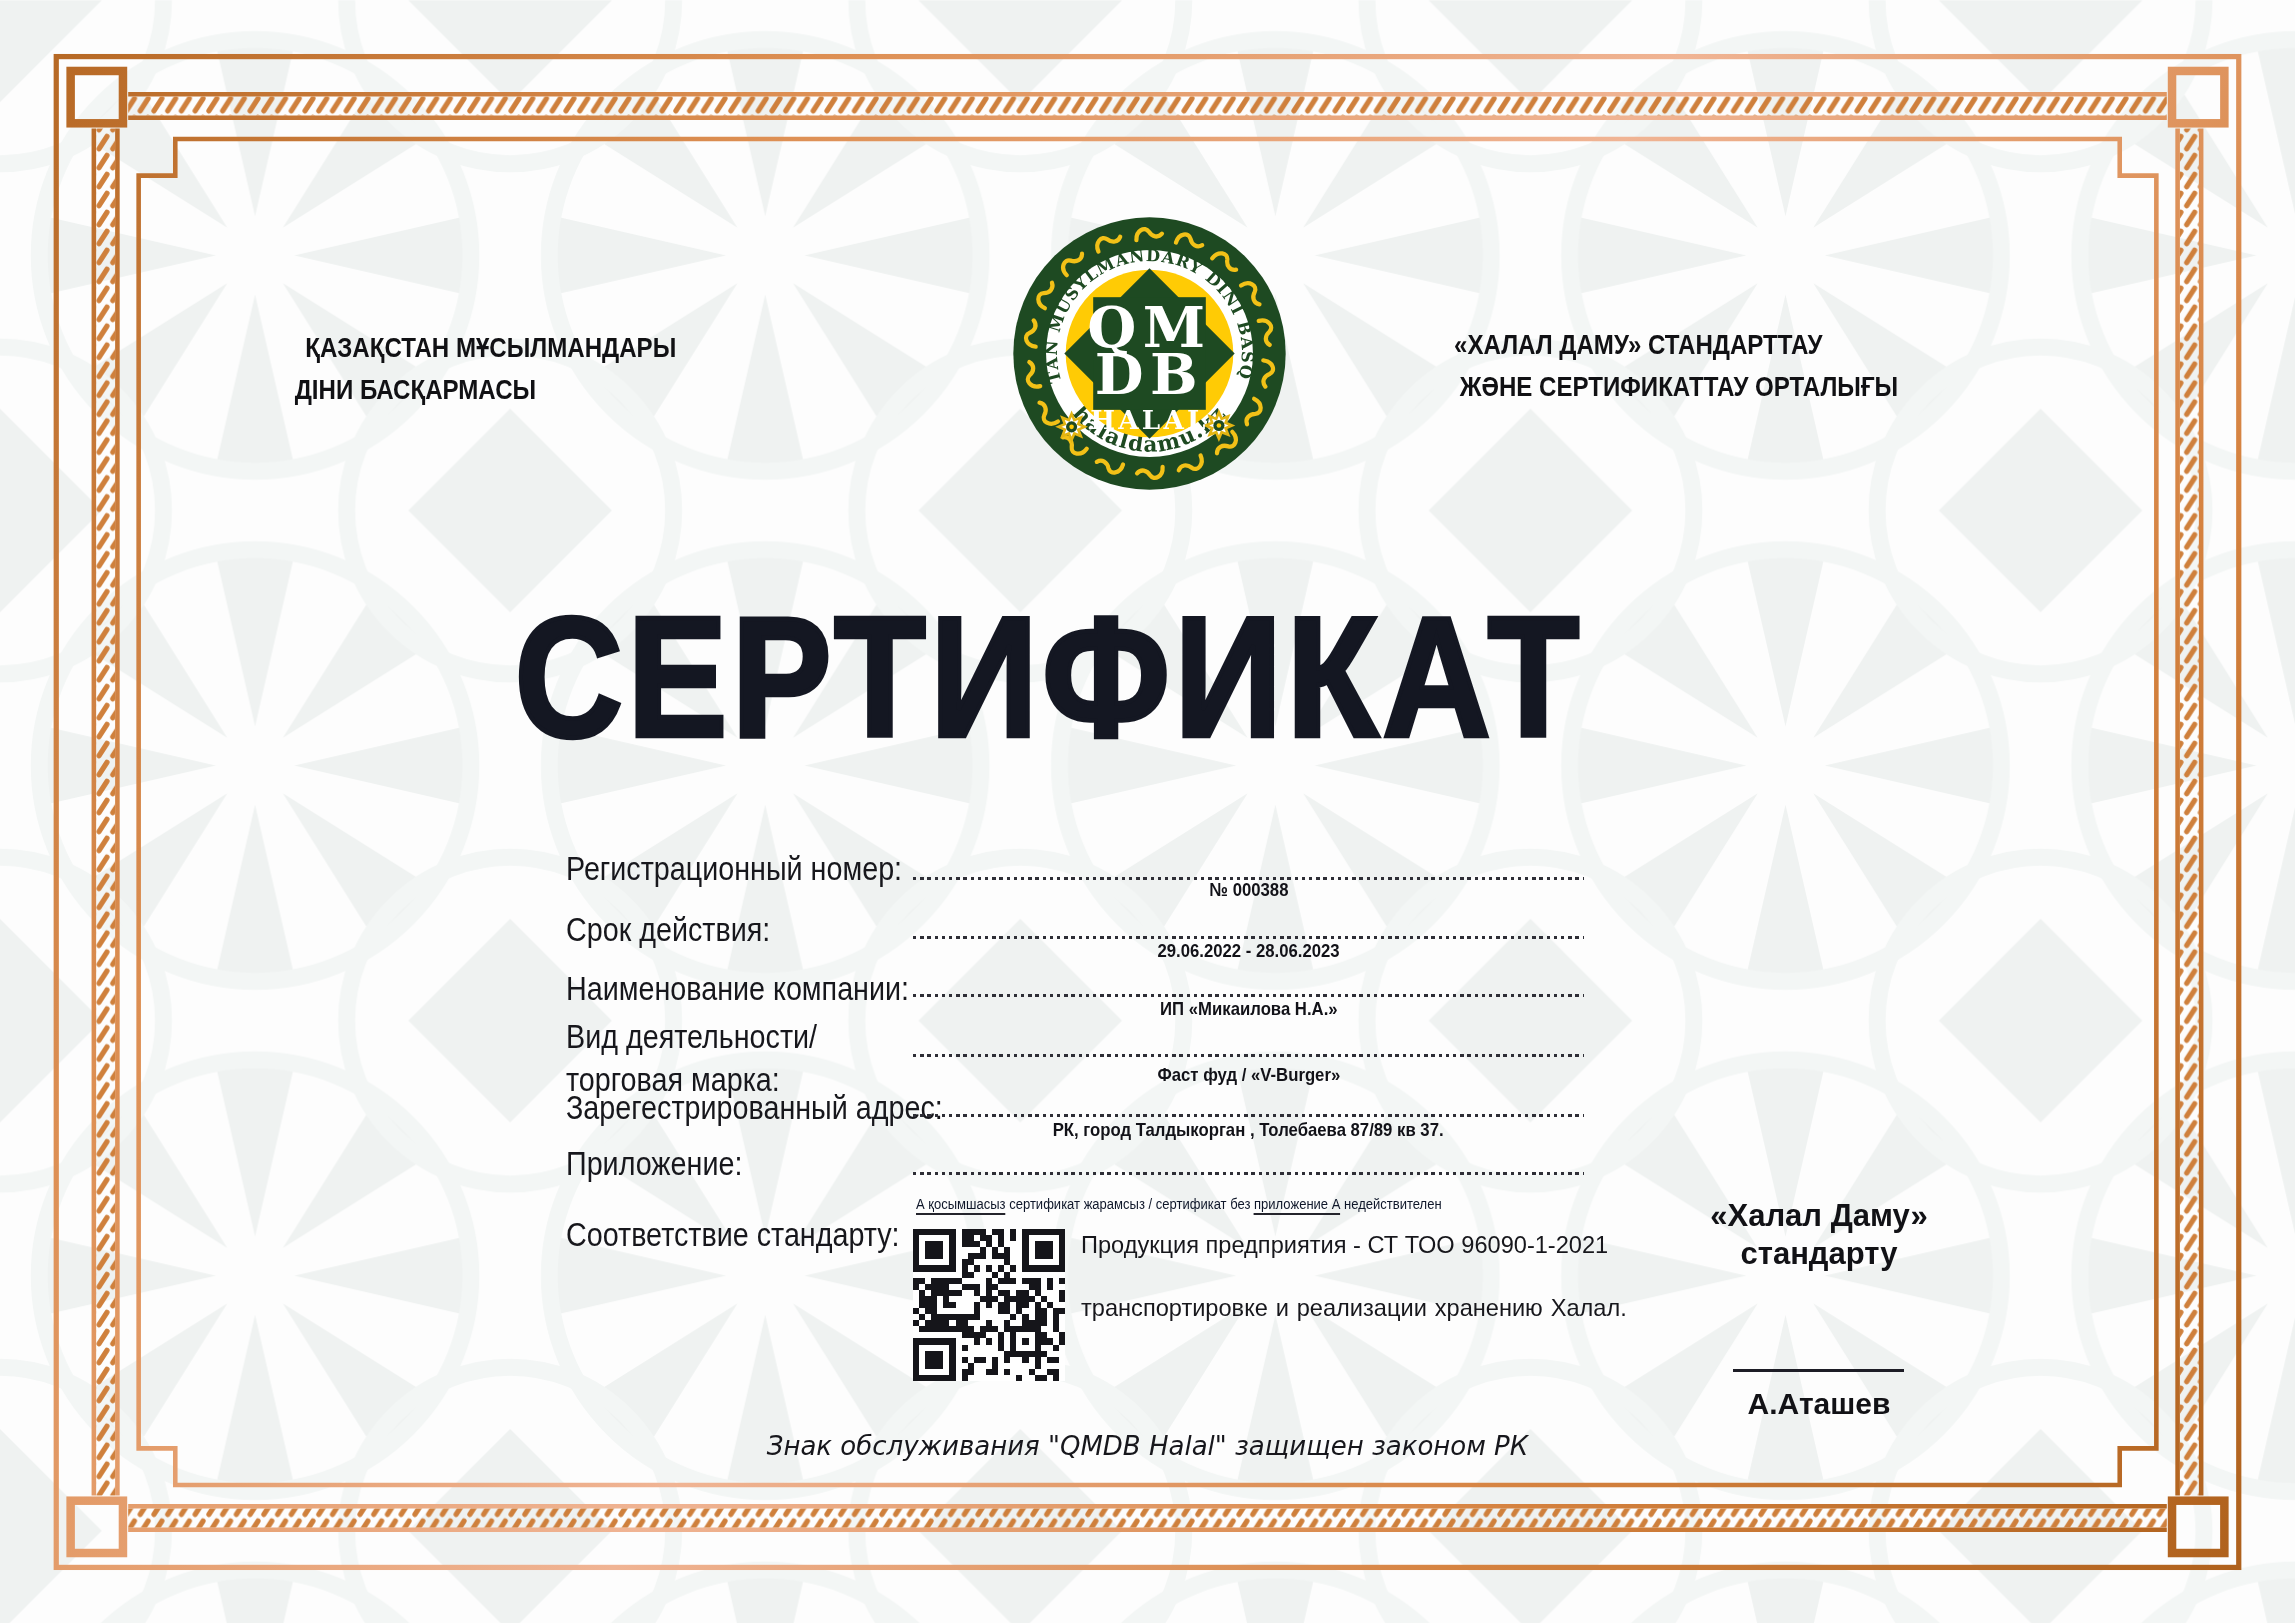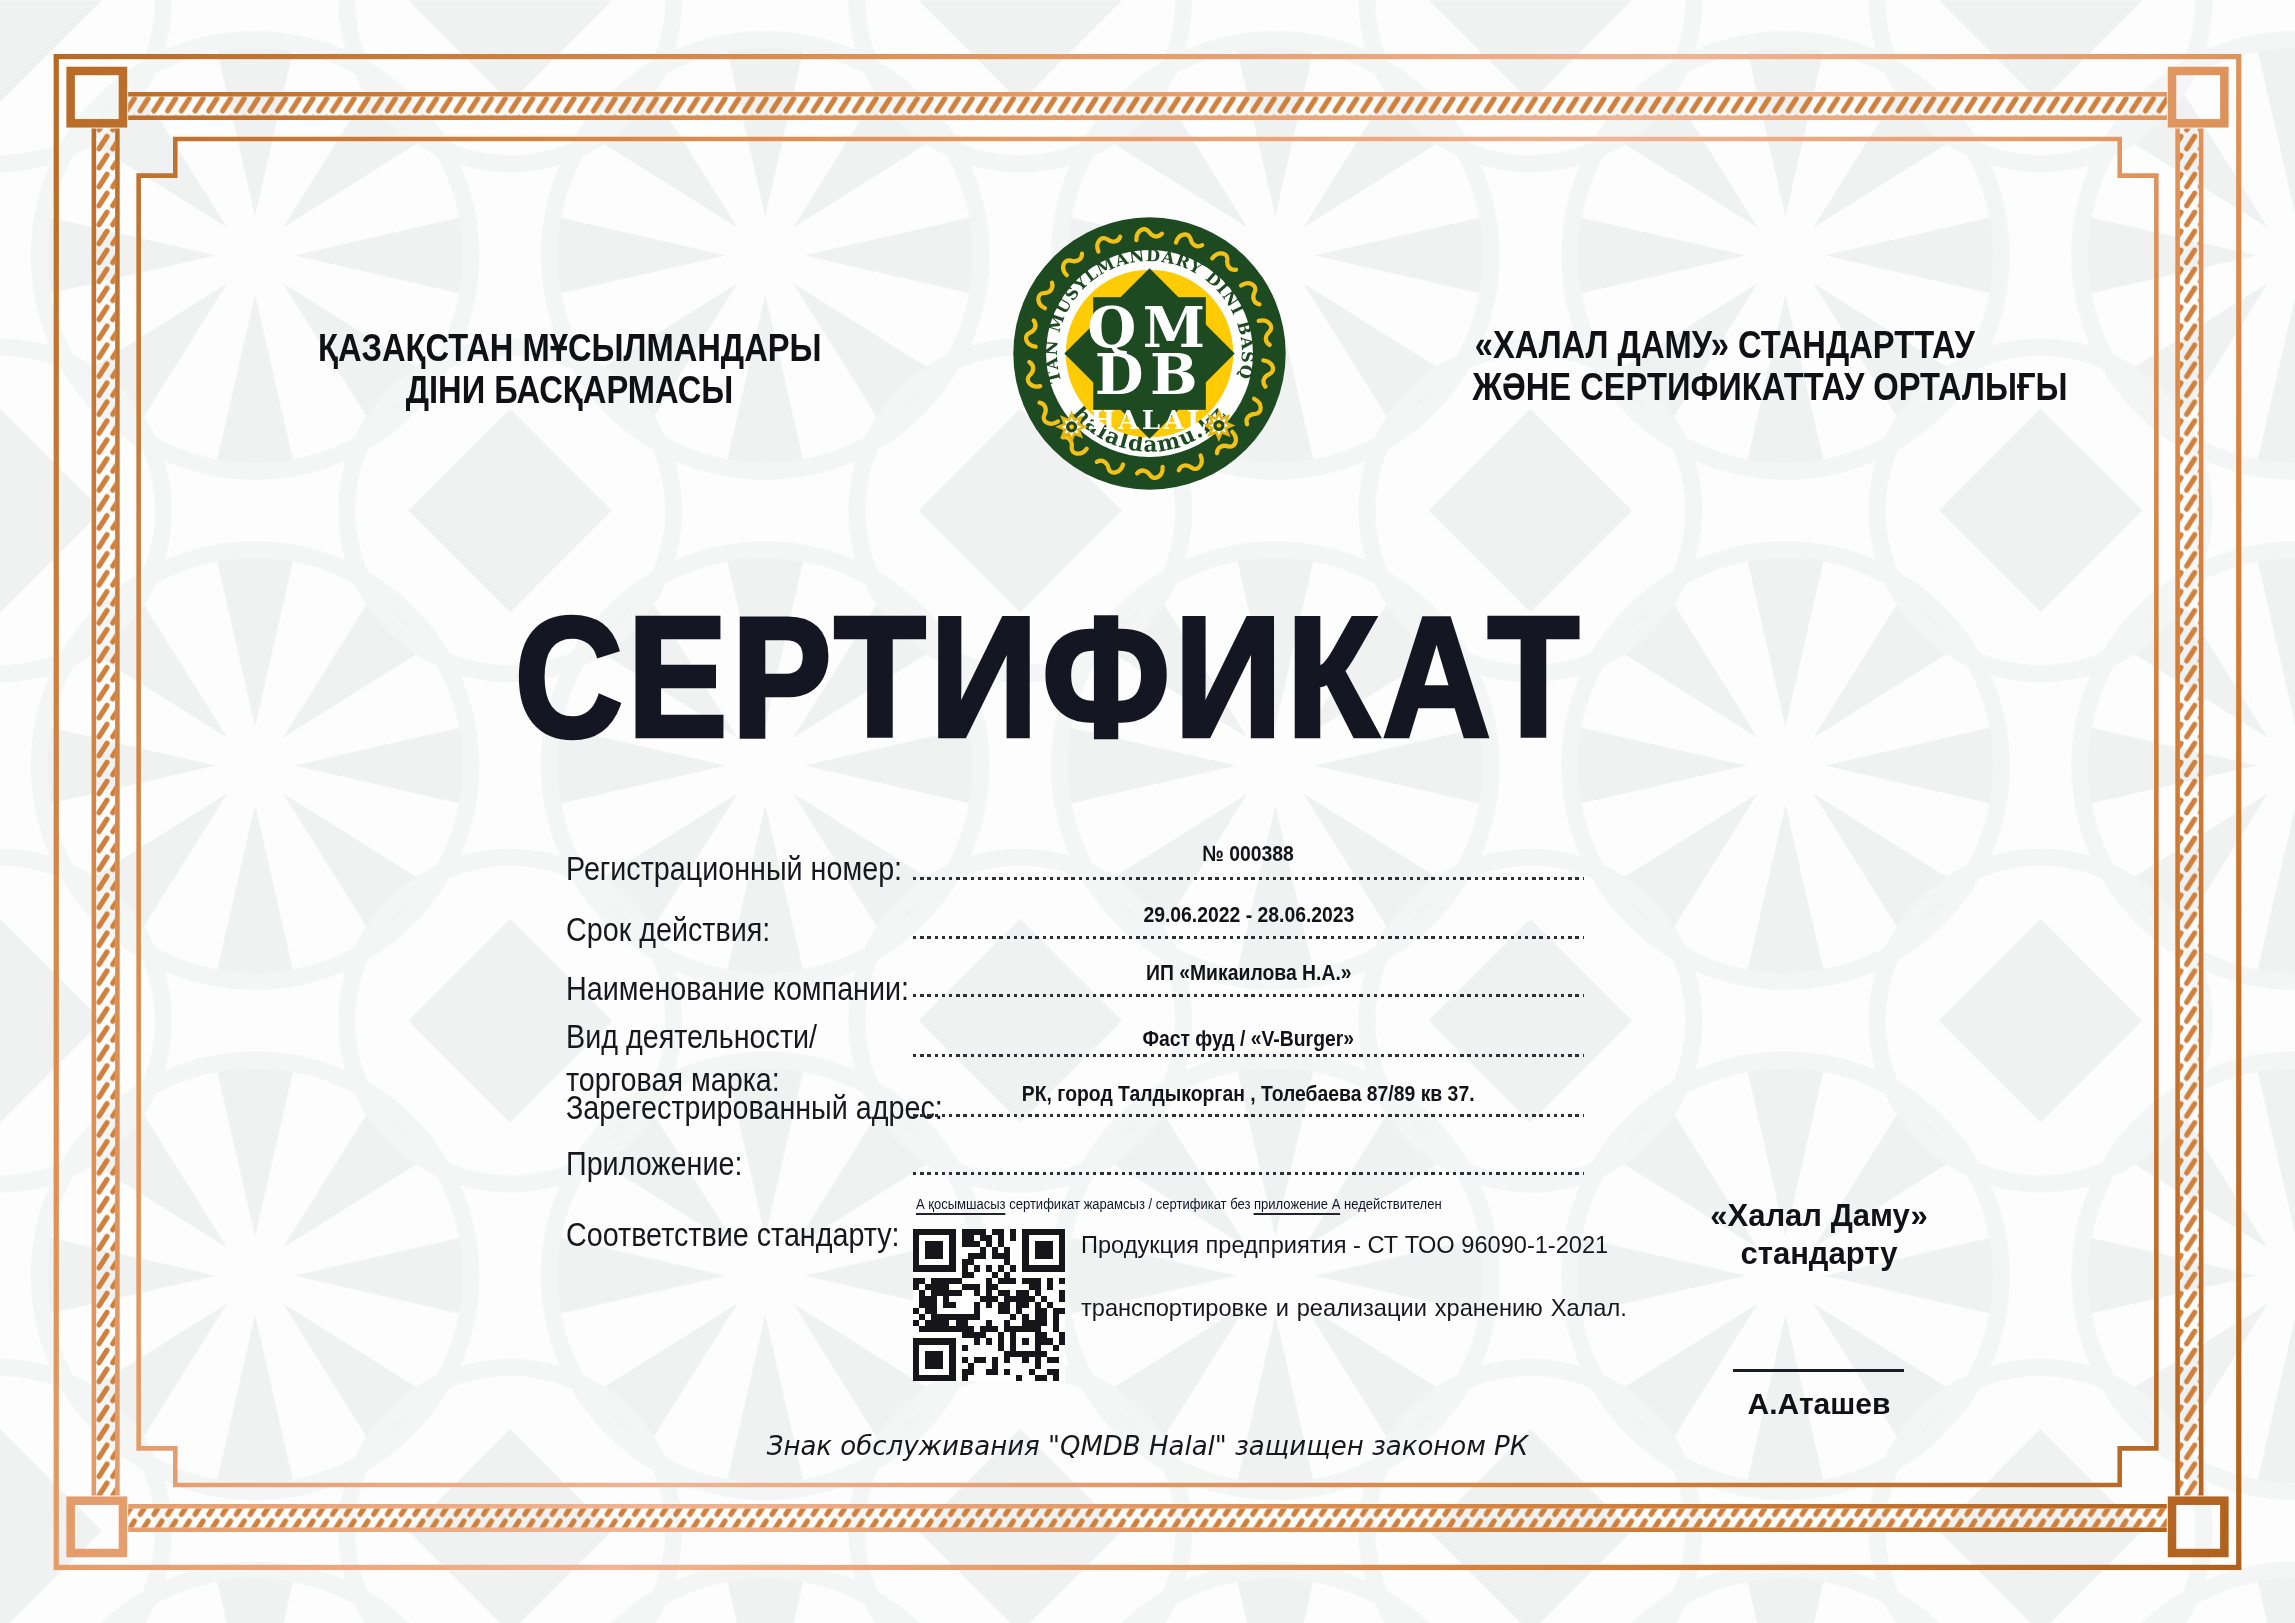--- a/index.html
+++ b/index.html
@@ -1,28 +1,28 @@
 <!DOCTYPE html>
 <html style="font-size:10.5px"><head>
 <meta charset="utf-8">
 <style>
   html,body{margin:0;padding:0;background:#ffffff;}
   .page{position:relative;width:2295px;height:1624px;background:#fdfdfd;overflow:hidden;
         font-family:"Liberation Sans",sans-serif;color:#1c1c22;}
   .abs{position:absolute;}
   svg text{font-family:"DejaVu Serif",serif;}
-  .org{font-weight:bold;font-size:38px;line-height:42px;text-align:center;color:#111114;}
+  .org{font-weight:bold;font-size:28px;line-height:42px;text-align:left;color:#111114;}
   .org .sq{display:inline-block;transform:scaleX(.86);transform-origin:center;white-space:nowrap;}
   .title-wrap{left:0;top:592px;width:2099px;text-align:center;}
   .title-text{display:inline-block;font-size:170px;line-height:170px;font-weight:bold;
               letter-spacing:5.2px;color:#141722;-webkit-text-stroke:4.6px #141722;
               transform:scaleX(.88);transform-origin:center;white-space:nowrap;}
   .flabel{font-size:33px;line-height:43px;color:#17171c;white-space:nowrap;margin-left:36px;}
   .flabel .sq{display:inline-block;transform:scaleX(.87);transform-origin:left center;white-space:nowrap;}
-  .fvalue{width:671px;text-align:center;font-size:22px;line-height:33px;font-weight:bold;color:#121218;}
+  .fvalue{width:671px;text-align:center;font-size:19px;line-height:33px;font-weight:bold;color:#121218;margin-top:36px;}
   .fvalue .sq{display:inline-block;transform:scaleX(.88);transform-origin:center;white-space:nowrap;}
   .dotline{width:671px;height:3.3px;
            background:repeating-linear-gradient(90deg,#2e2e36 0 3.3px,rgba(0,0,0,0) 3.3px 7.2px);}
   .appnote{font-size:14px;line-height:25px;color:#0f172a;white-space:nowrap;}
   .appnote .sq{display:inline-block;transform:scaleX(.93);transform-origin:left center;white-space:nowrap;}
   .appnote u{text-decoration:none;border-bottom:2px solid #24242c;padding-bottom:1.3px;}
   .stdline{width:530px;font-size:23.6px;line-height:30px;color:#17171c;white-space:nowrap;}
   .sig{width:340px;text-align:center;font-weight:bold;color:#121216;}
   .sigorg{font-size:31px;line-height:38px;}
   .signame{font-size:30px;line-height:34px;}

